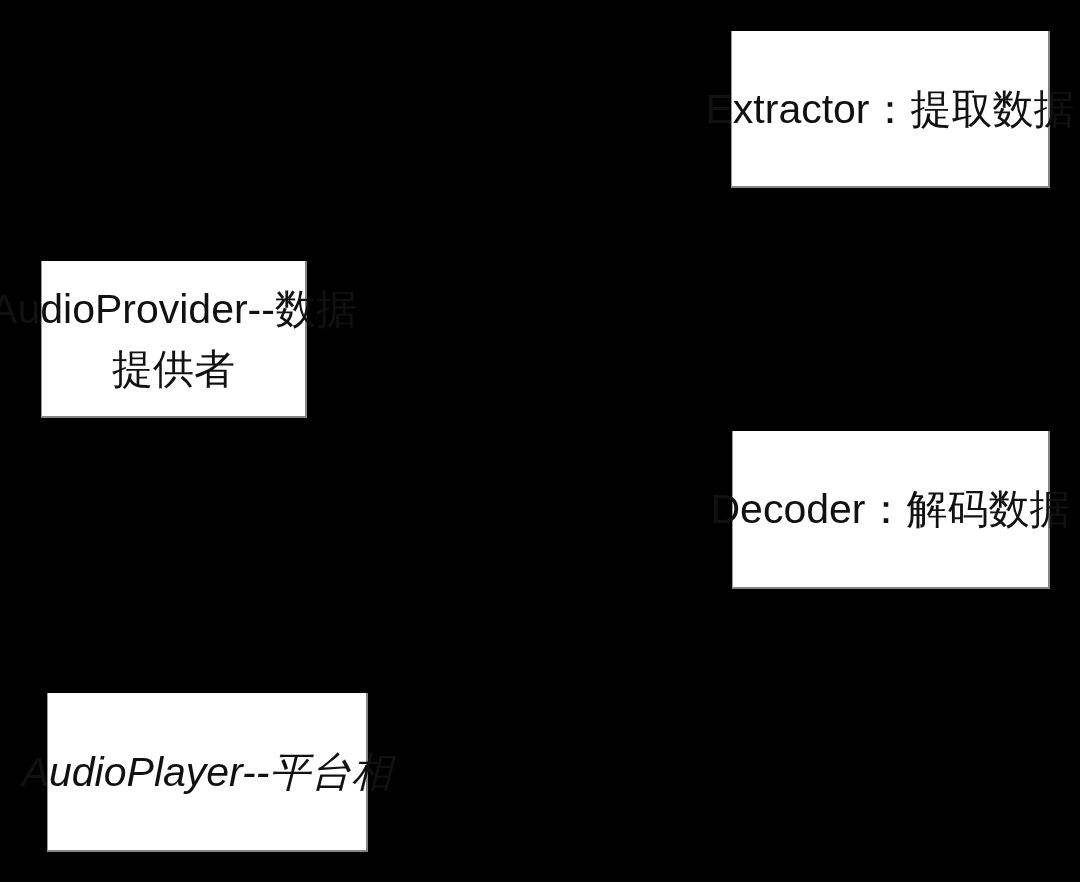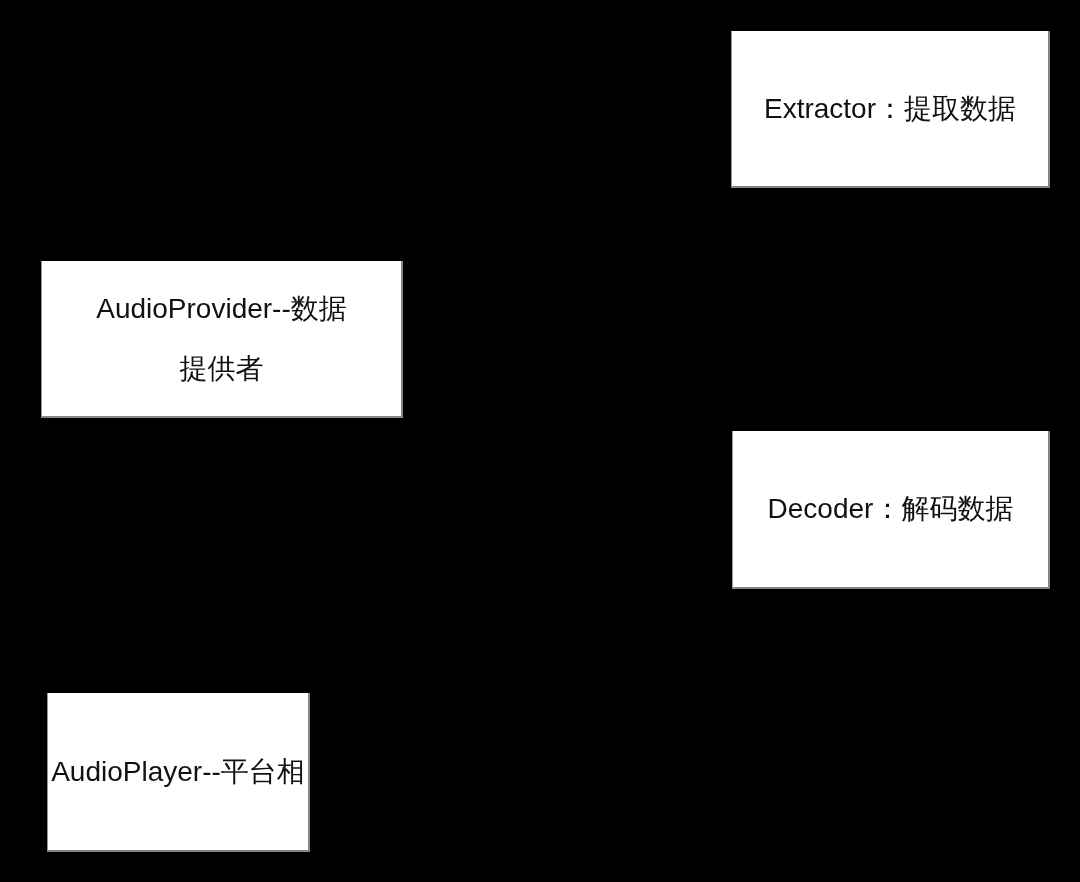--- a/index.html
+++ b/index.html
@@ -21,31 +21,31 @@
     border-left: 1px solid #9a9a9a;
     border-right: 2px solid #858585;
     border-bottom: 2px solid #858585;
     box-sizing: border-box;
     display: flex;
     flex-direction: column;
     align-items: center;
     justify-content: center;
     text-align: center;
     color: #111111;
-    font-size: 28px;
+    font-size: 41px;
     line-height: 40px;
     font-weight: 400;
   }
   .node span { display: block; white-space: nowrap; }
 
   
   #node-extractor      { left: 731px; top:  31px; width: 319px; height: 157px; }
-  #node-audio-provider { left:  41px; top: 261px; width: 362px; height: 157px; gap: 20px; }
+  #node-audio-provider { left:  41px; top: 261px; width: 266px; height: 157px; gap: 20px; }
   #node-decoder        { left: 732px; top: 431px; width: 318px; height: 158px; justify-content: center; }
-  #node-audio-player   { left:  47px; top: 693px; width: 263px; height: 159px; }
+  #node-audio-player   { left:  47px; top: 693px; width: 321px; height: 159px; font-style: italic; }
 </style>
 </head>
 <body>
 
 <div class="canvas">
 
   <div class="node" id="node-extractor">
     <span>Extractor：提取数据</span>
   </div>
 

